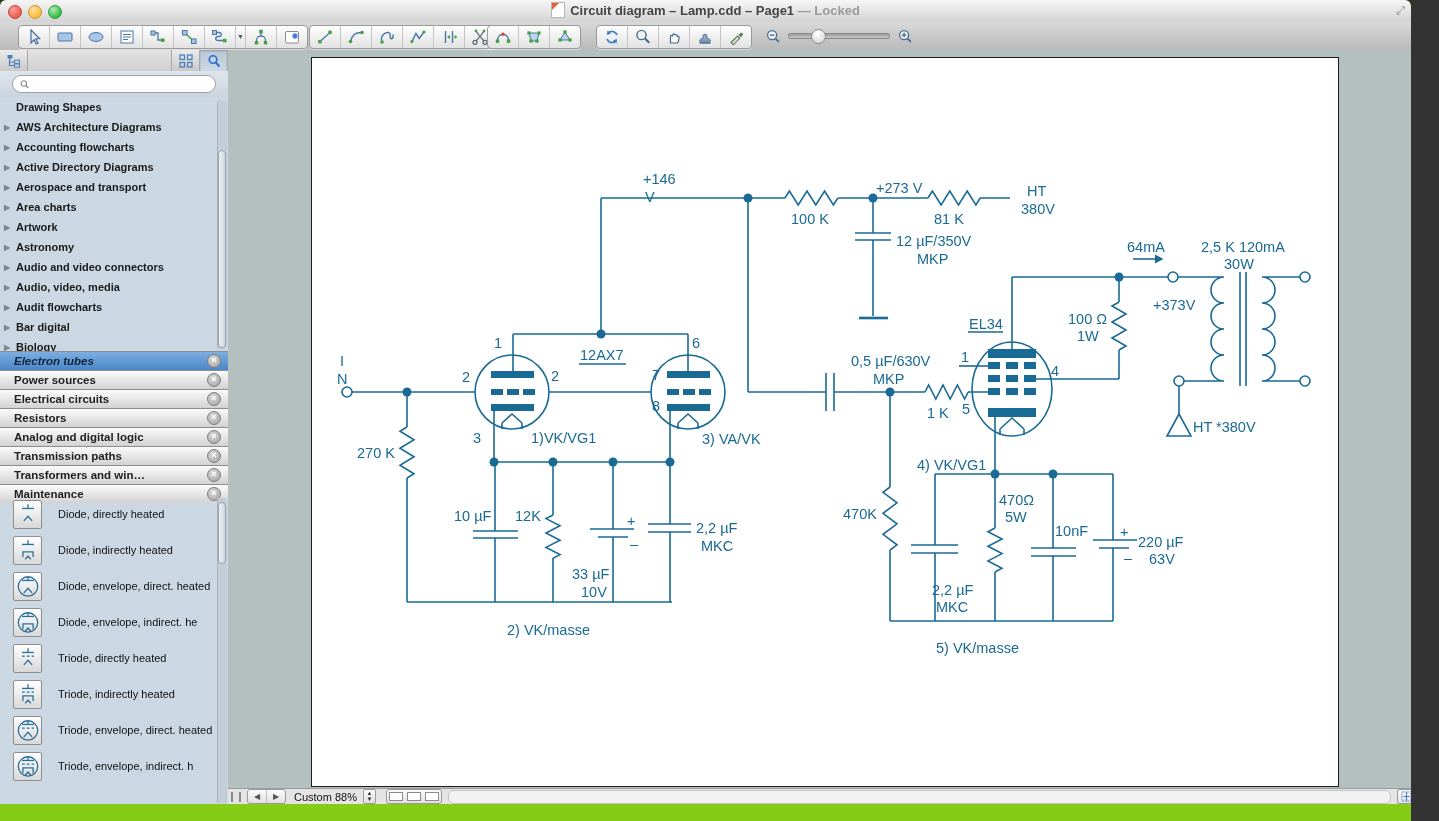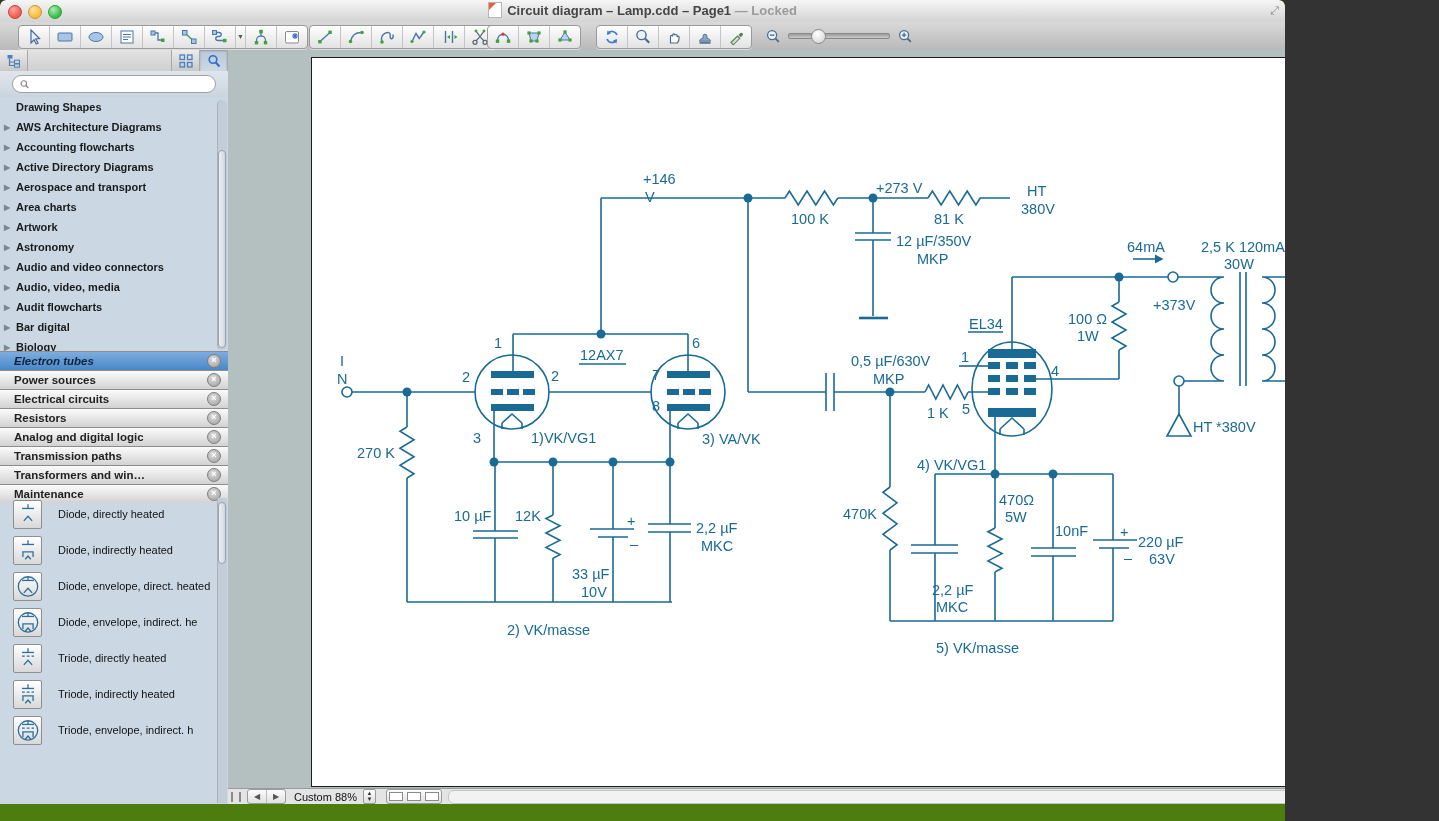--- a/index.html
+++ b/index.html
@@ -1,17 +1,17 @@
 <!DOCTYPE html>
 <html style="--circuit: #1a6a96;"><head>
 <meta charset="utf-8">
 <style>
   html,body{margin:0;padding:0;background:#333;}
-  #app{position:relative;width:1285px;height:821px;font-family:"Liberation Sans",sans-serif;
-       background:#4d7c0f;overflow:hidden;border-radius:6px 6px 0 0;}
+  #app{position:relative;width:1411px;height:821px;font-family:"Liberation Sans",sans-serif;
+       background:#84cc16;overflow:hidden;border-radius:6px 6px 0 0;}
   
   .titlebar{position:absolute;left:0;top:0;width:100%;height:22px;
     background:linear-gradient(#f6f6f6,#d3d3d3);border-bottom:1px solid #a8a8a8;
     border-radius:6px 6px 0 0;}
   .tlight{position:absolute;top:5px;width:12px;height:12px;border-radius:50%;}
   .tl-red{left:8px;background:radial-gradient(circle at 35% 30%,#ffa39b,#f25f55 65%,#d8443b);border:1px solid #c2423a;}
   .tl-yellow{left:28px;background:radial-gradient(circle at 35% 30%,#ffe2a0,#fdbc40 65%,#e2a42c);border:1px solid #c8982f;}
   .tl-green{left:48px;background:radial-gradient(circle at 35% 30%,#b5eab5,#39c149 65%,#2da53c);border:1px solid #2f9e3a;}
   .titletext{position:absolute;left:0;right:0;top:0;height:22px;line-height:22px;text-align:center;
     font-size:13px;font-weight:bold;color:#454545;}
@@ -520,20 +520,34 @@
     <span class="shape-label">Triode, indirectly heated</span>
   </div>
         <div class="shape-row">
     <span class="shape-icon-tile">
       <svg viewBox="0 0 26 26">
         <circle cx="13" cy="13.5" r="10.5" class="sic"></circle>
         <path d="M13 2.5 V7" class="sic"></path>
         <path d="M6.5 7 H19.5" class="sic" stroke-width="2.2"></path>
         <path d="M6.5 11 H19.5" class="sic dash"></path>
 
+        <path d="M8.5 20.5 L13 15.5 L17.5 20.5" class="sic"></path>
+
+      </svg>
+    </span>
+    <span class="shape-label">Triode, envelope, direct. heated</span>
+  </div>
+        <div class="shape-row">
+    <span class="shape-icon-tile">
+      <svg viewBox="0 0 26 26">
+        <circle cx="13" cy="13.5" r="10.5" class="sic"></circle>
+        <path d="M13 2.5 V7" class="sic"></path>
+        <path d="M6.5 7 H19.5" class="sic" stroke-width="2.2"></path>
+        <path d="M6.5 11 H19.5" class="sic dash"></path>
+
         <g>
                 <path d="M7.5 20.5 V15 H18.5 V20.5" class="sic"></path>
                 <path d="M10 23 L13 19.5 L16 23" class="sic"></path>
               </g>
       </svg>
     </span>
     <span class="shape-label">Triode, envelope, indirect. h</span>
   </div>
       </div>
     <div class="sb-scroll-a">

